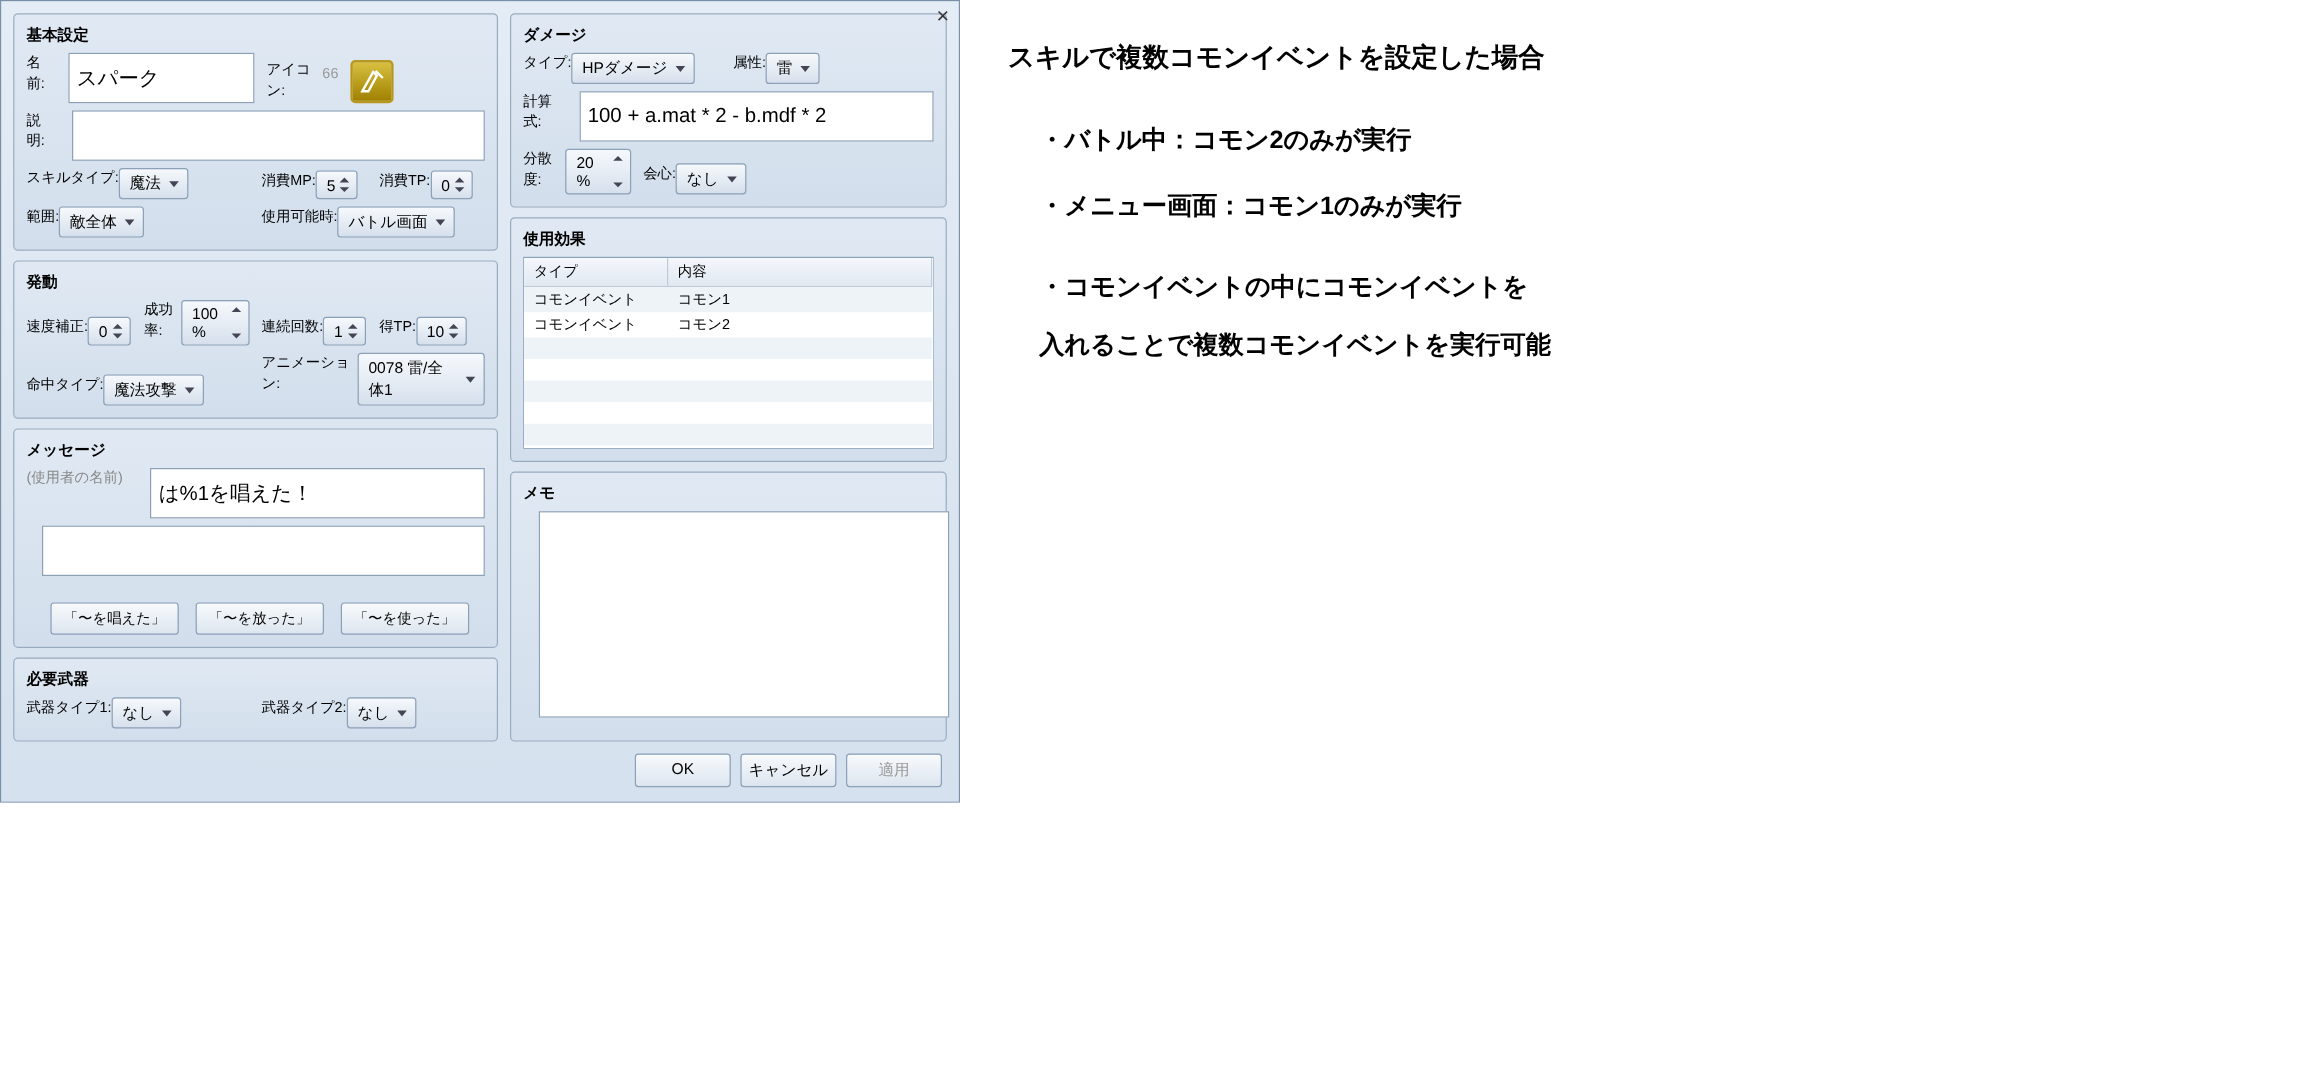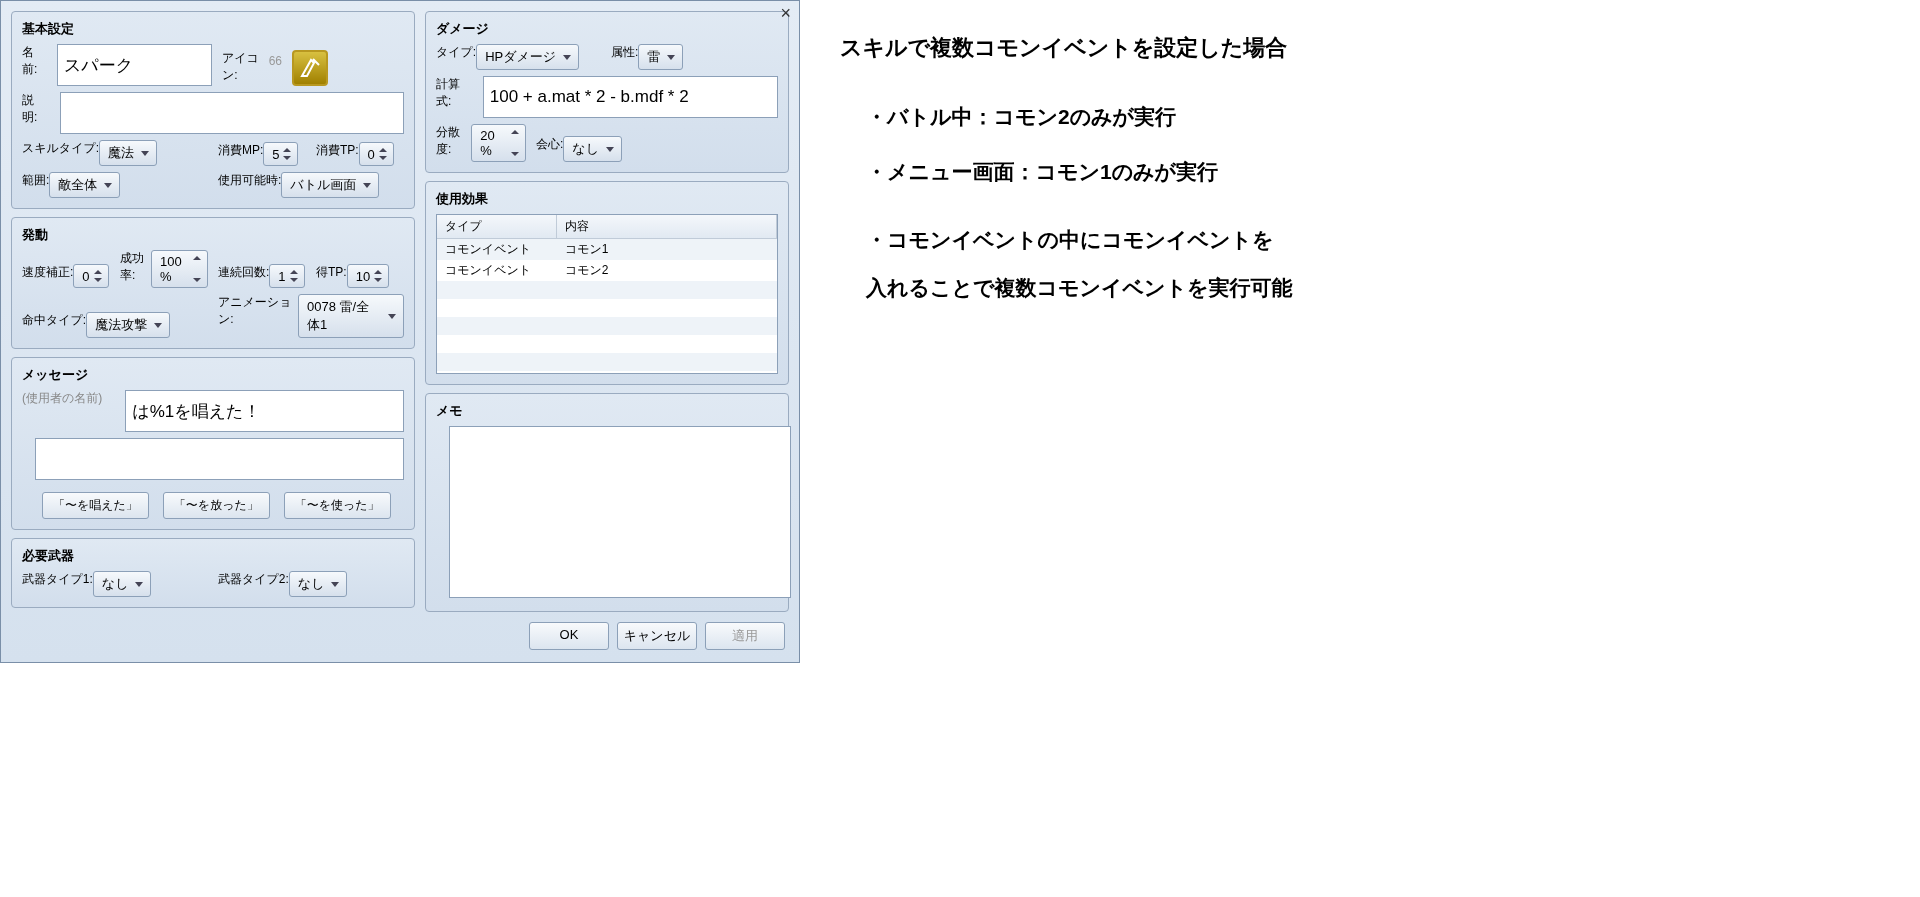--- a/index.html
+++ b/index.html
@@ -151,21 +151,21 @@
 
       <div class="group">
         <div class="group-title">メッセージ</div>
         <div class="row" style="align-items:flex-start">
           <span class="placeholder-lbl">(使用者の名前)</span>
           <input type="text" style="flex: 1 1 0%;" value="は%1を唱えた！">
         </div>
         <div class="row">
           <input type="text" style="width: 100%;" value="">
         </div>
-        <div class="row" style="gap:14px; margin-top:12px; padding-left:20px">
+        <div class="row" style="gap:14px; margin-top:22px; padding-left:20px">
           <button class="msg-btn">「〜を唱えた」</button>
           <button class="msg-btn">「〜を放った」</button>
           <button class="msg-btn">「〜を使った」</button>
         </div>
       </div>
 
       <div class="group">
         <div class="group-title">必要武器</div>
         <div class="row">
           <div class="field" style="width:190px">

